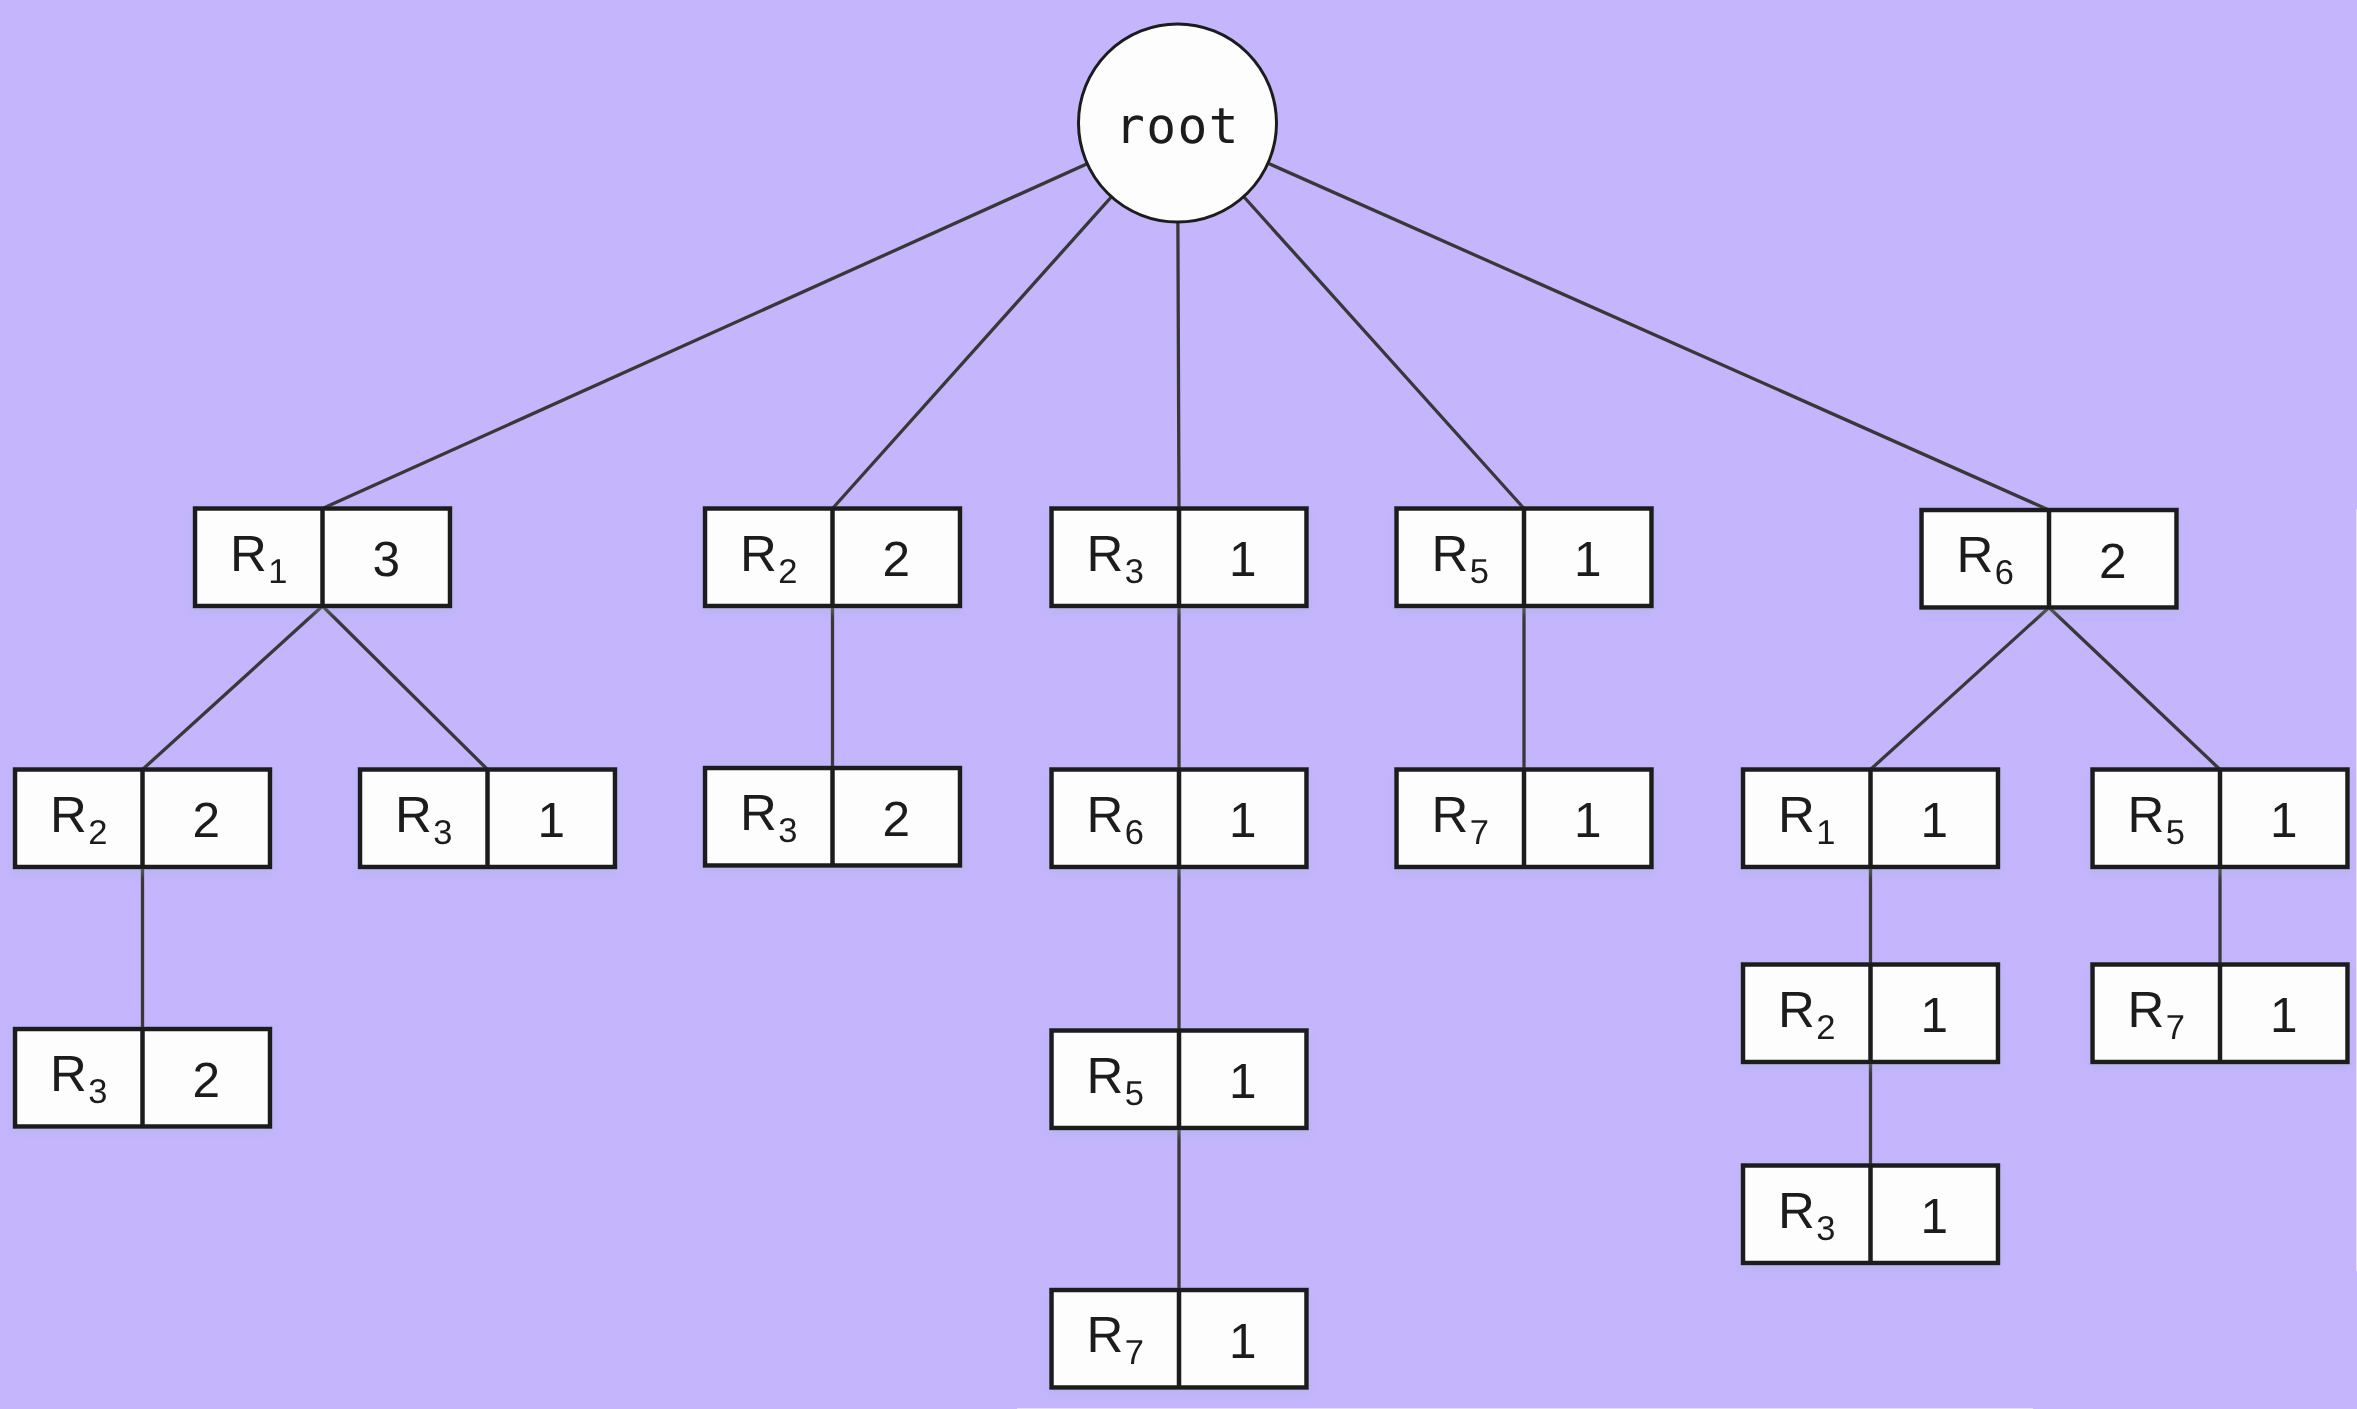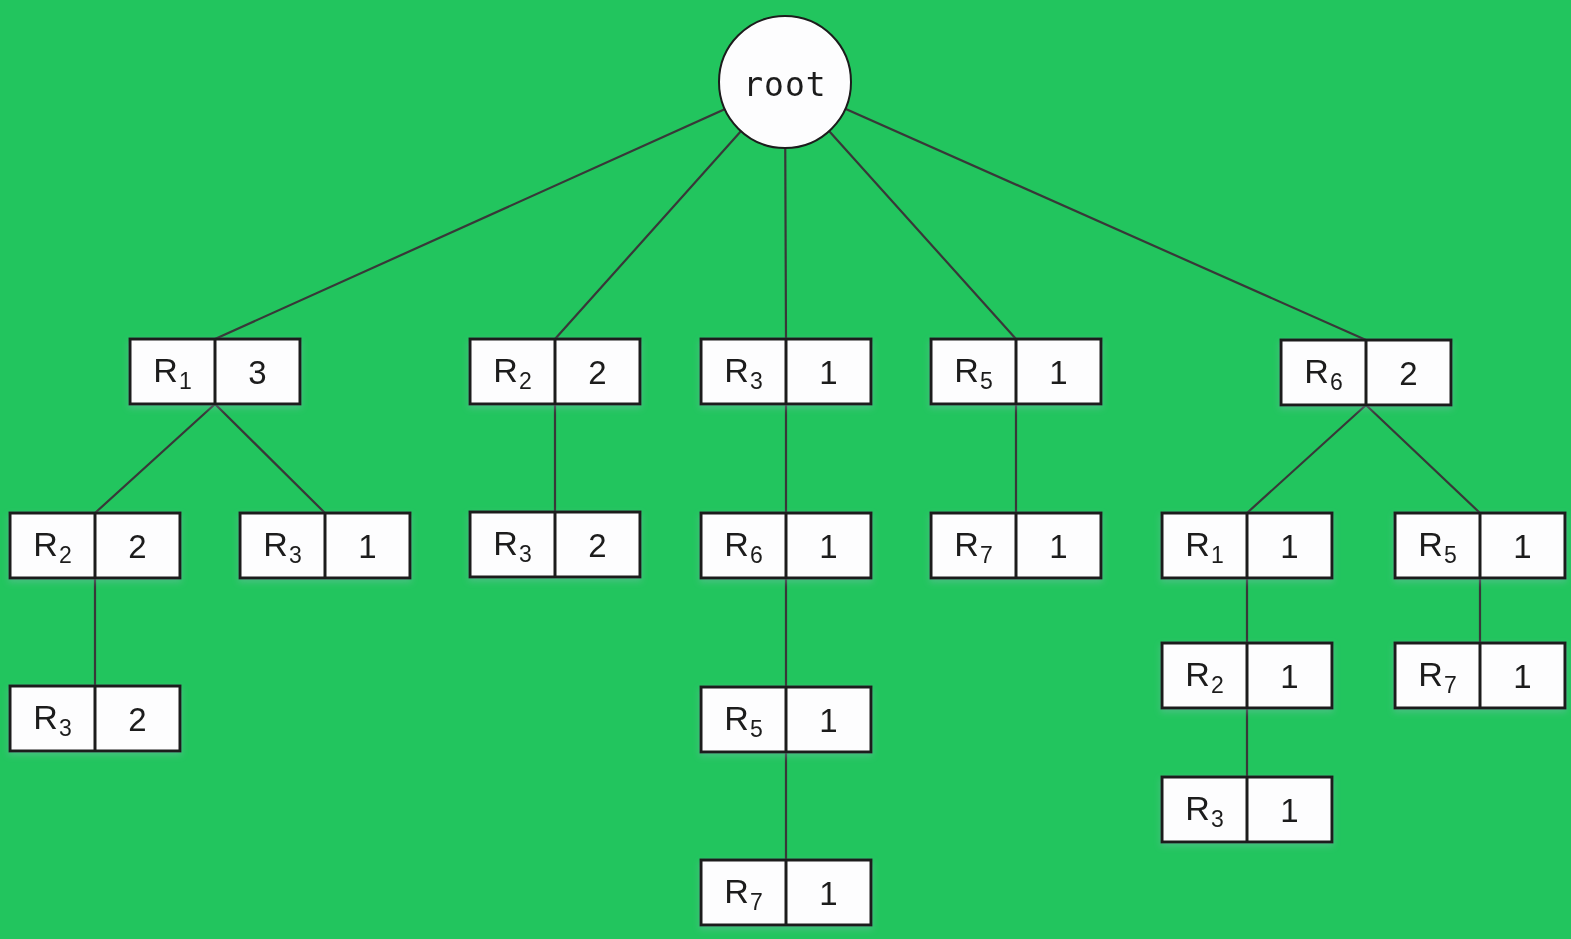--- a/index.html
+++ b/index.html
@@ -5,21 +5,21 @@
   html, body {
     margin: 0;
     padding: 0;
     background: #ffffff;
     font-family: "Liberation Sans", sans-serif;
   }
   .canvas {
     position: relative;
     width: 1571px;
     height: 939px;
-    background: #22c55e;
+    background: #c4b5fd;
     overflow: hidden;
   }
   .canvas svg {
     position: absolute;
     left: 0;
     top: 0;
     width: 100%;
     height: 100%;
   }
   .edge {

